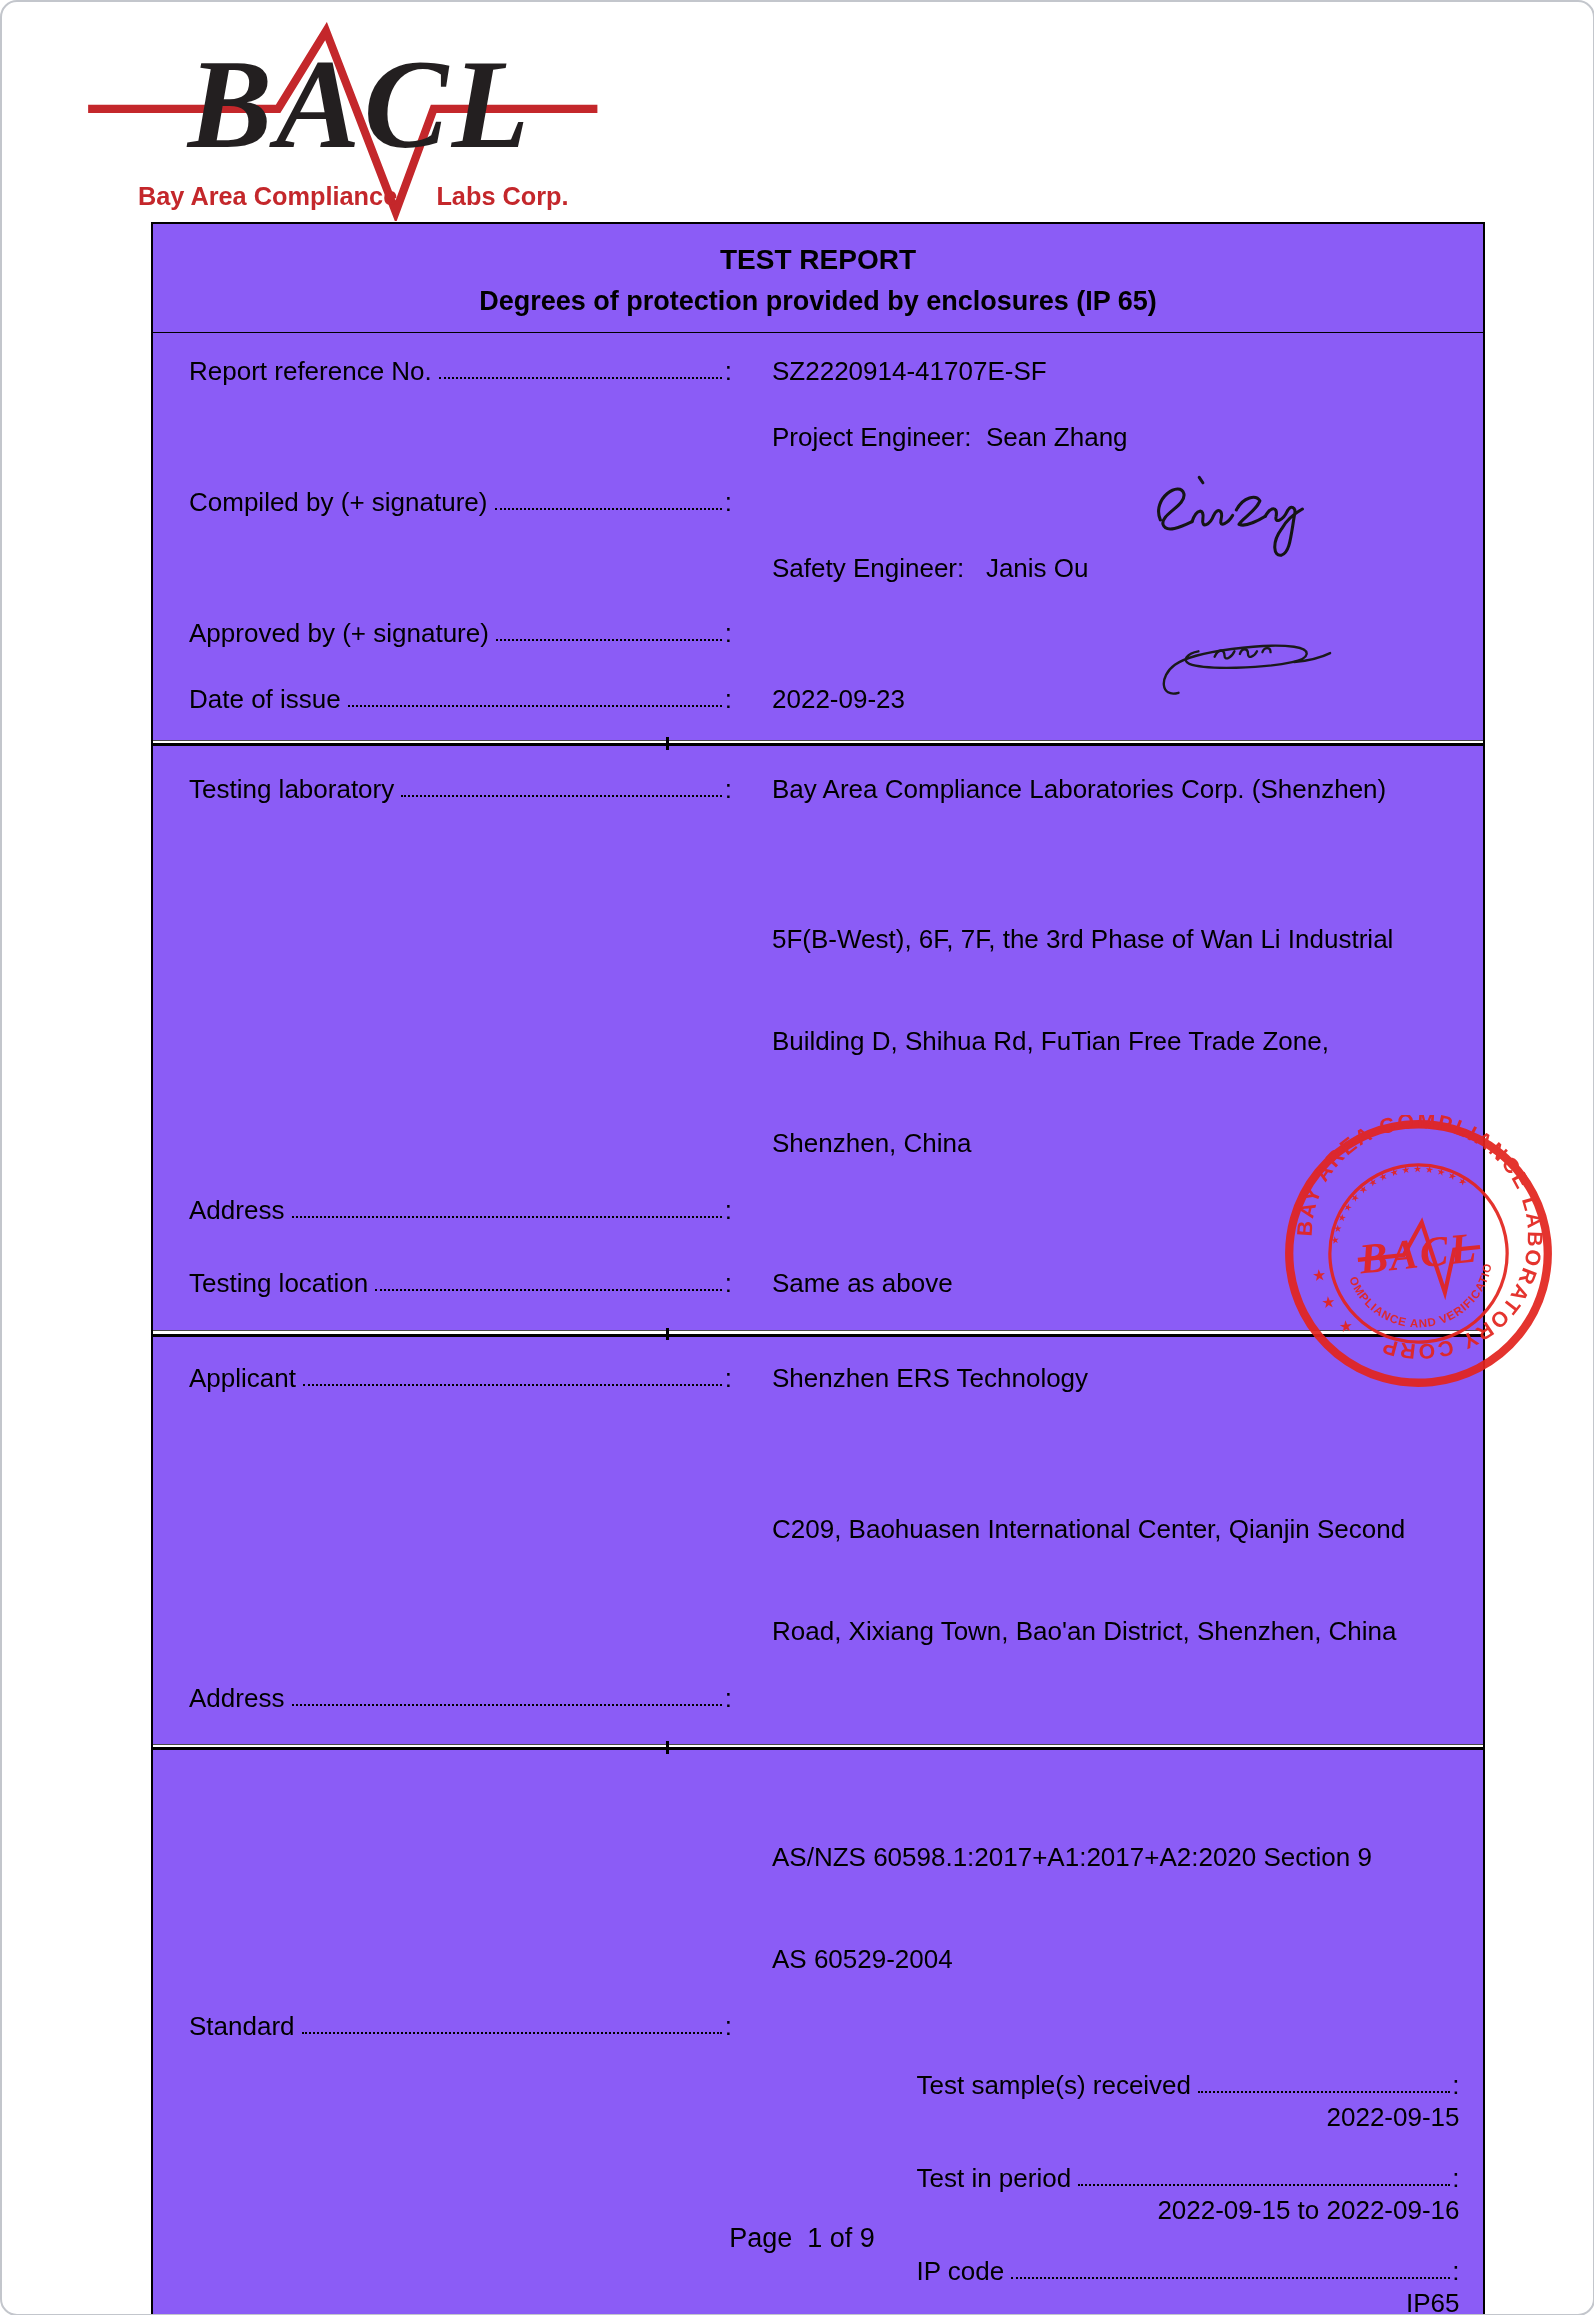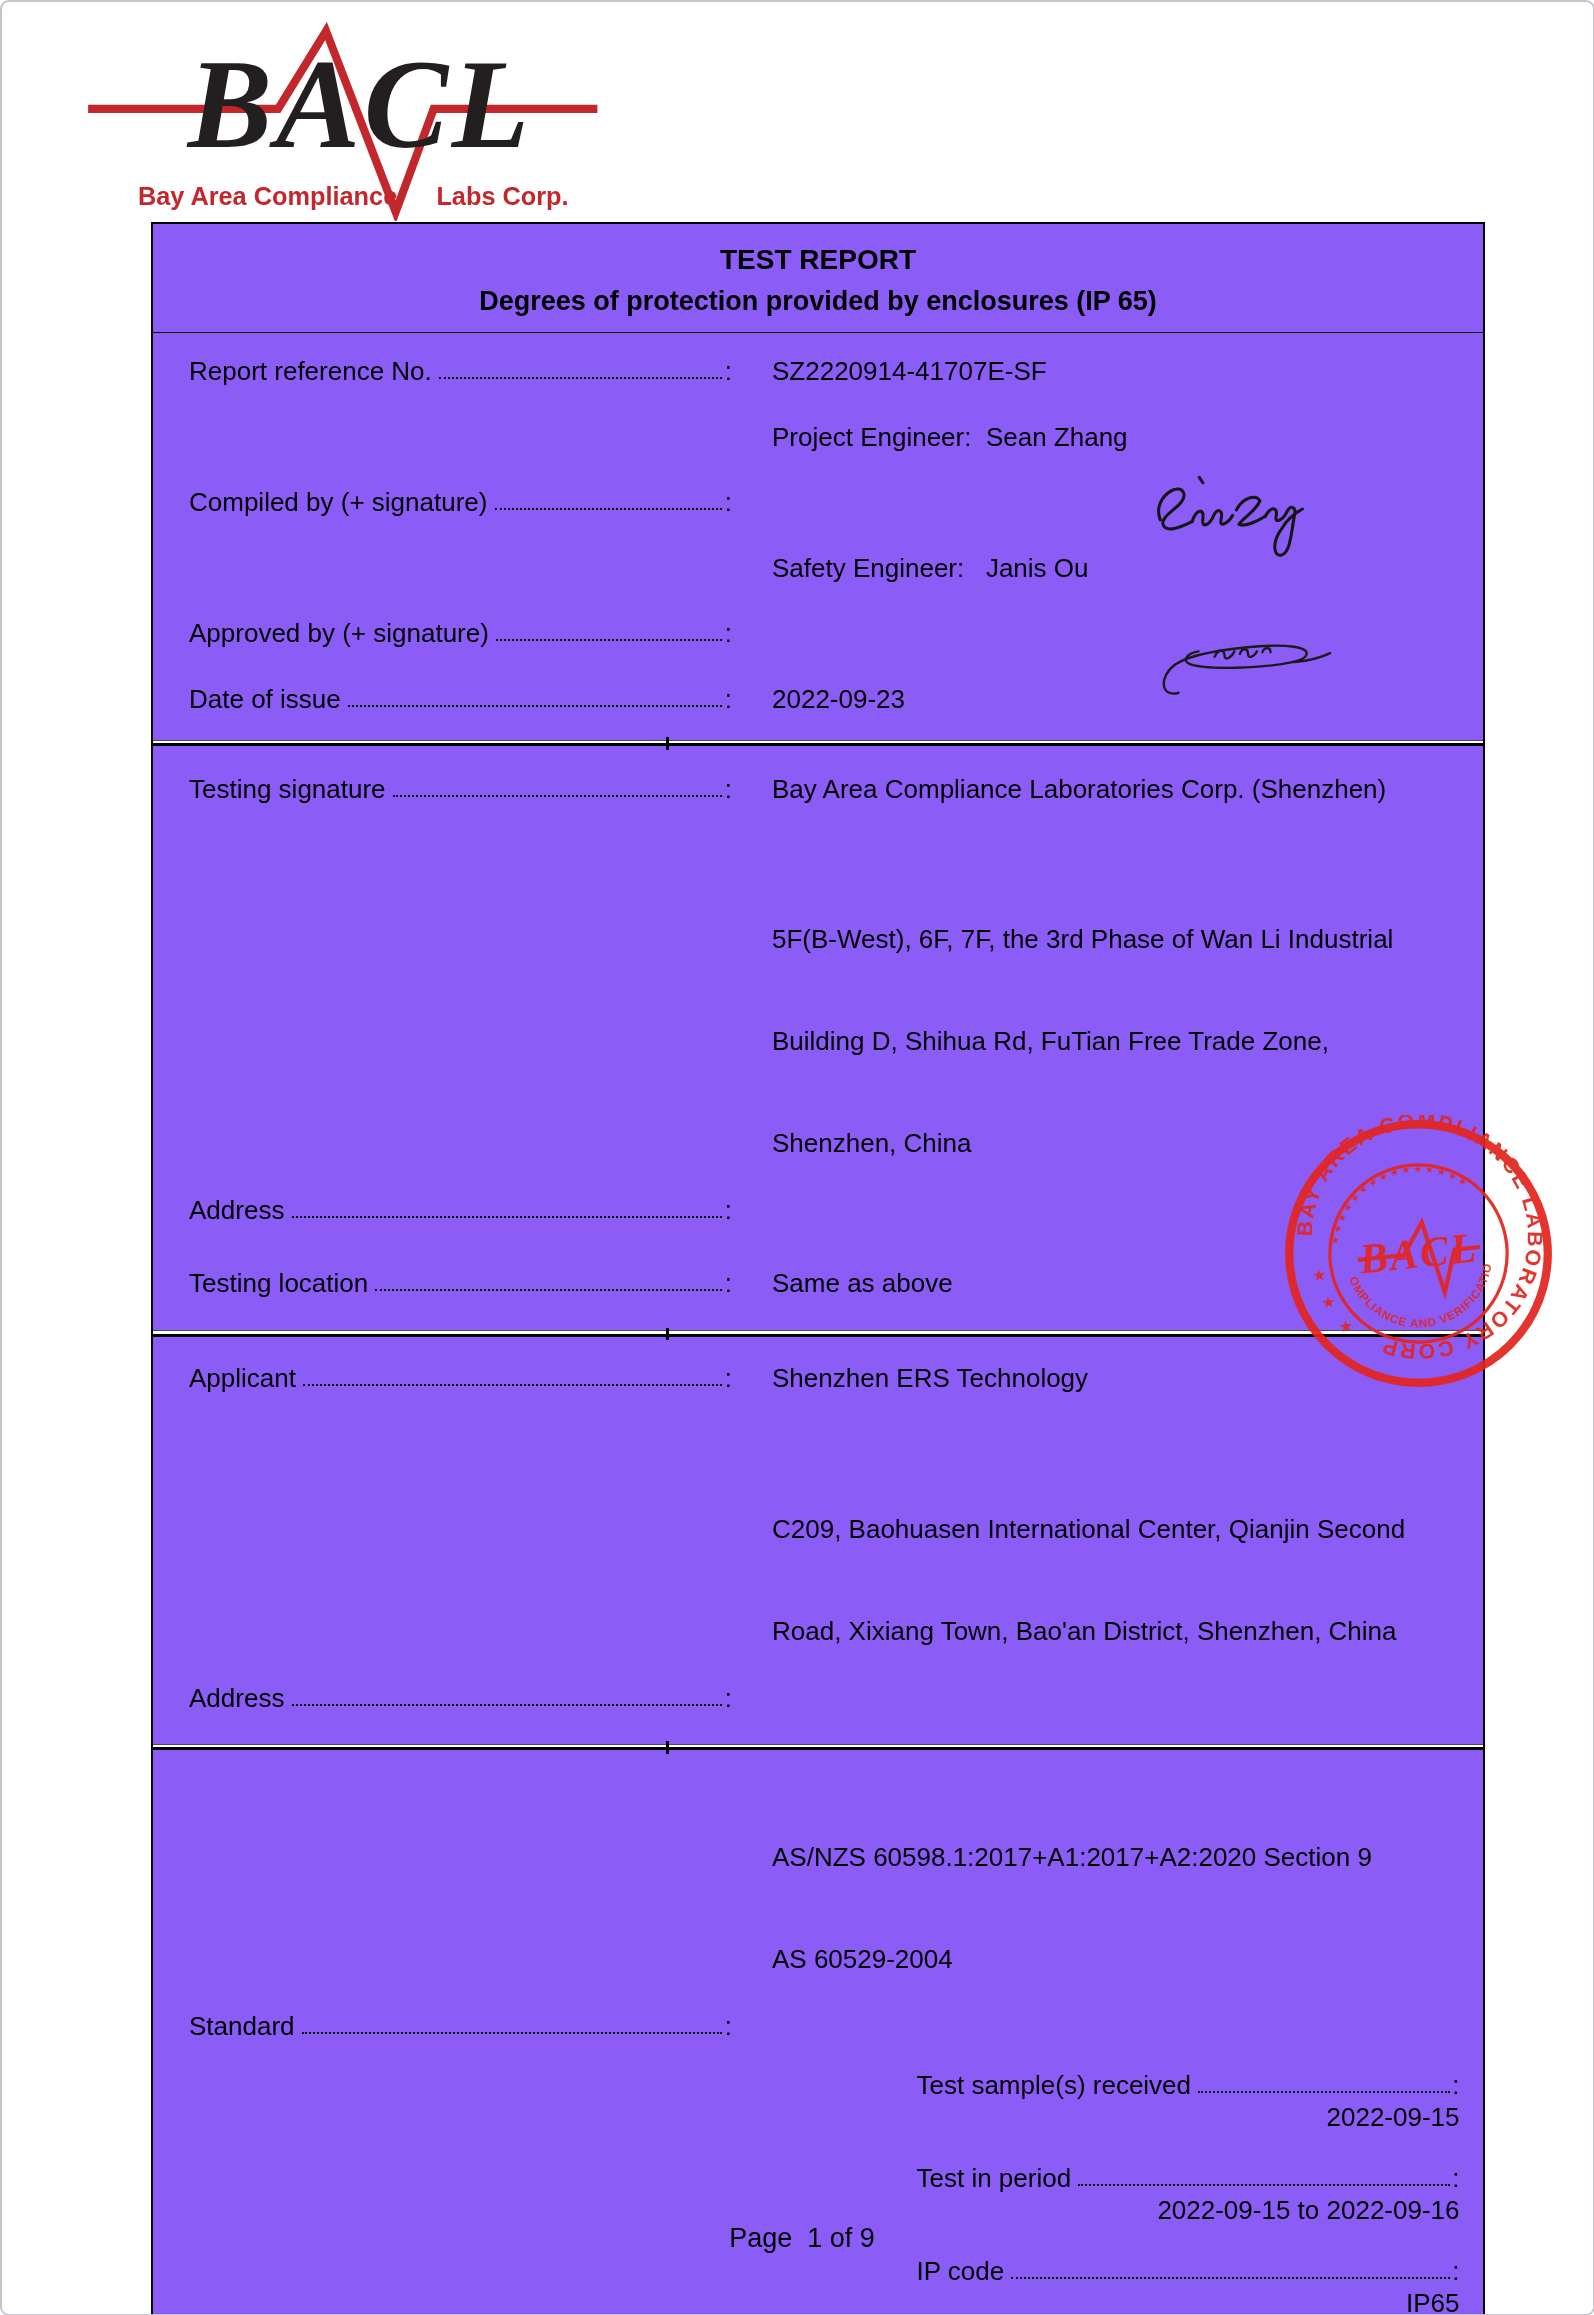--- a/index.html
+++ b/index.html
@@ -1,17 +1,17 @@
 <!DOCTYPE html>
 <html style="font-size:14.5px"><head>
 <meta charset="utf-8">
 <style>
   html,body{margin:0;padding:0;background:#ffffff;}
   body{width:1595px;height:2316px;position:relative;font-family:"Liberation Sans","DejaVu Sans",sans-serif;color:#000;}
-  .page{position:absolute;inset:0;border:2.7px solid #c3c6cc;border-radius:9px;background:#fff;overflow:hidden;}
+  .page{position:absolute;inset:0;border:2.7px solid #c3c6cc;border-radius:17px;background:#fff;overflow:hidden;}
 
   
   .logo{position:absolute;left:86px;top:20px;width:543px;height:199px;}
 
   
   .doc-table{position:absolute;left:149px;top:220px;width:1334px;border:2.7px solid #000;box-sizing:border-box;background:#8b5cf6;}
   .doc-table::after{content:'';position:absolute;left:551px;bottom:-2.7px;width:2.7px;height:9px;background:#000;}
   .title-box{border-bottom:1.8px solid #000;text-align:center;padding:13.6px 0 11px 0;font-weight:bold;}
   .title-line1{font-size:28px;line-height:1.55;}
   .title-line2{font-size:27px;line-height:1.5;}
@@ -127,21 +127,21 @@
           </div>
         <div class="val">2022-09-23</div>
       </div>
     </div>
 
     <div class="sep"></div>
 
     <div class="sec sec2">
       <div class="row row-lab">
         <div class="lab">
-            <span class="txt">Testing signature</span>
+            <span class="txt">Testing laboratory</span>
             <span class="leader"></span>
             <span class="colon">:</span>
           </div>
         <div class="val">Bay Area Compliance Laboratories Corp. (Shenzhen)</div>
       </div>
       <div class="row row-addr">
         <div class="lab">
             <span class="txt">Address</span>
             <span class="leader"></span>
             <span class="colon">:</span>

